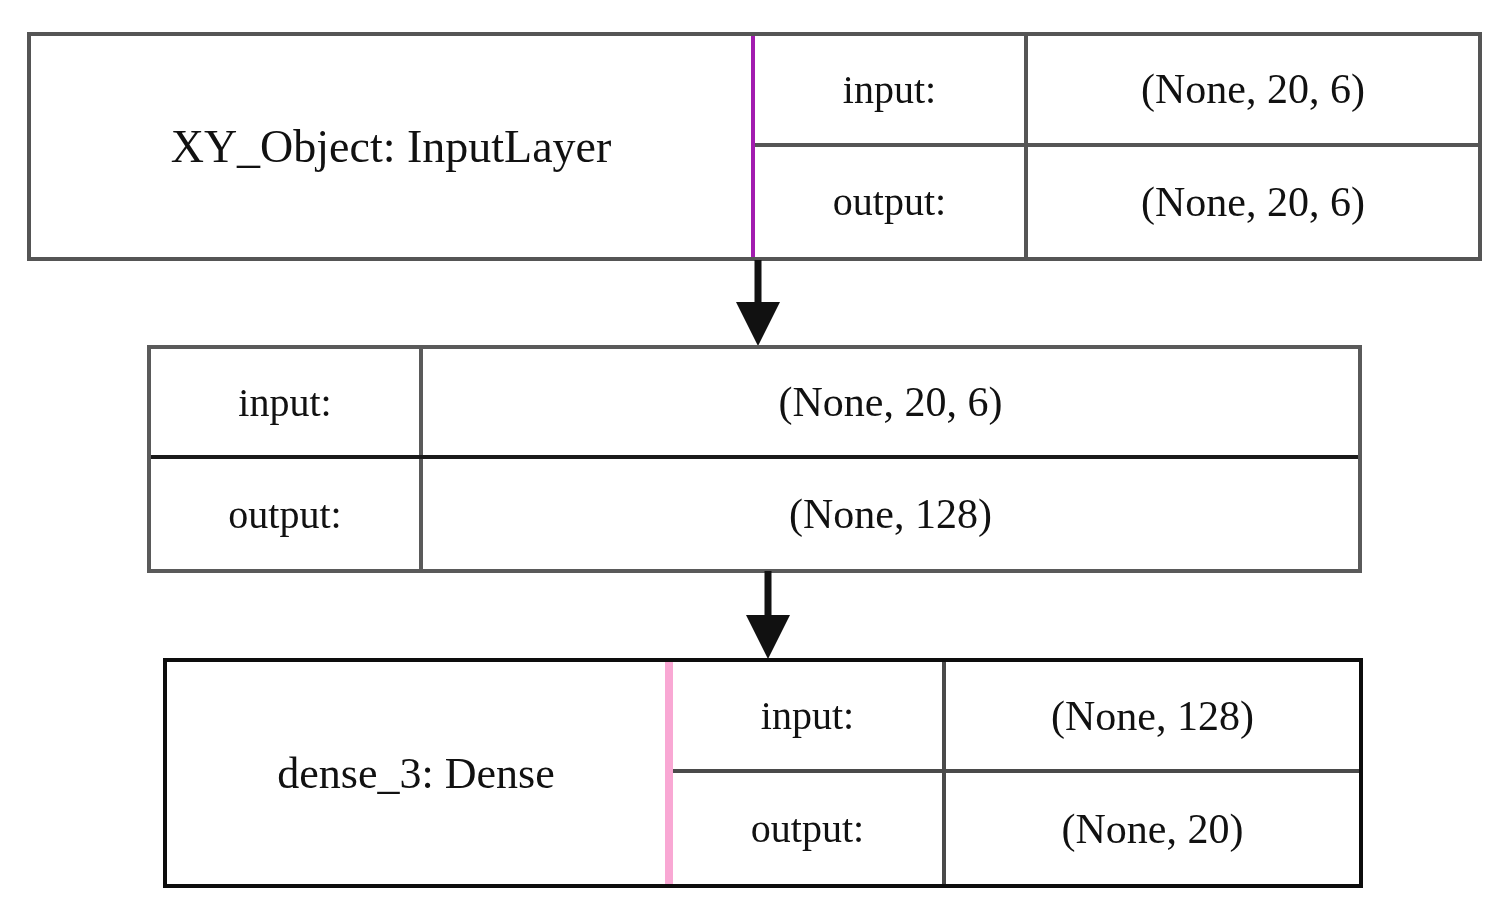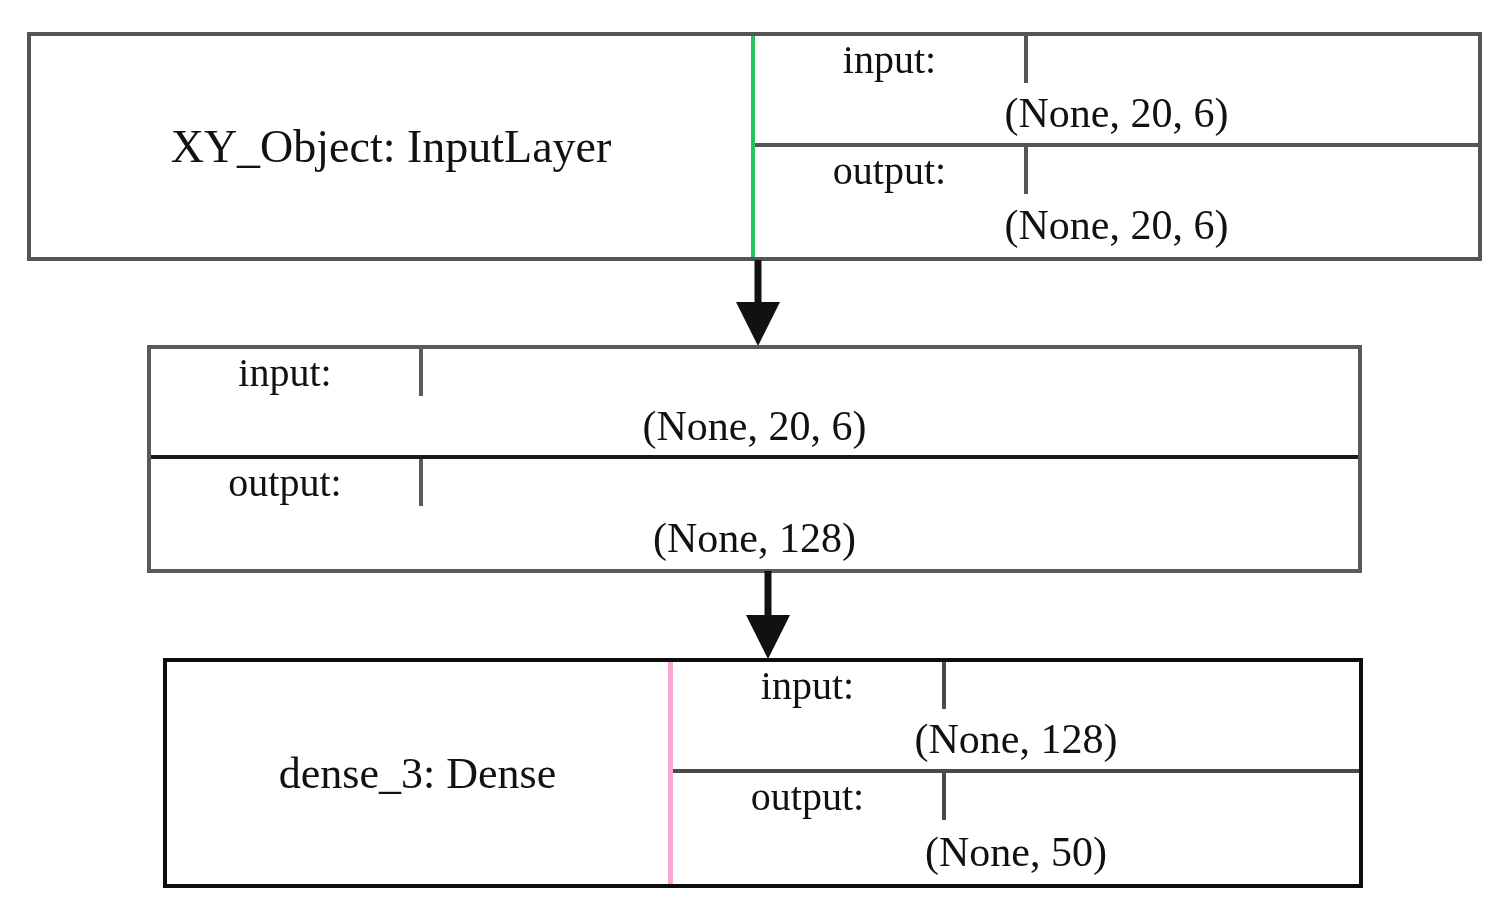--- a/index.html
+++ b/index.html
@@ -44,44 +44,44 @@
   
   .shape-table {
     box-sizing: border-box;
     display: flex;
     flex-direction: column;
     flex: 1 1 auto;
   }
   .shape-row {
     box-sizing: border-box;
     display: flex;
-    flex-direction: column;
+    flex-direction: row;
     flex: 1 1 50%;
     min-height: 0;
   }
   .io-label, .io-value {
     box-sizing: border-box;
     display: flex;
     align-items: center;
     justify-content: center;
     text-align: center;
     color: #111111;
     white-space: nowrap;
   }
 
   
-  .box-1 .name-cell  { border-right: 4px solid #22c55e; }
+  .box-1 .name-cell  { border-right: 4px solid #a21caf; }
   .box-1 .io-label   { border-right: 4px solid #555555; }
   .box-1 .row-top    { border-bottom: 4px solid #555555; }
 
   .box-2 .name-cell  { border-right: 4px solid #5a5a5a; }
   .box-2 .io-label   { border-right: 4px solid #5a5a5a; }
   .box-2 .row-top    { border-bottom: 4px solid #1a1a1a; }
 
-  .box-3 .name-cell  { border-right: 5px solid #f9a8d4; }
+  .box-3 .name-cell  { border-right: 8px solid #f9a8d4; }
   .box-3 .io-label   { border-right: 4px solid #4a4a4a; }
   .box-3 .row-top    { border-bottom: 4px solid #4a4a4a; }
 
   
   .box-1 { left: 27px; top: 32px; width: 1455px; height: 229px; }
   .box-1 .name-cell  { width: 724px; font-size: 46px; }
   .box-1 .io-label   { width: 273px; font-size: 40px; }
   .box-1 .io-value   { flex: 1 1 auto; font-size: 42px; }
 
   
@@ -170,18 +170,18 @@
 
   <div class="layer-box box-3">
     <div class="name-cell">dense_3: Dense</div>
     <div class="shape-table">
       <div class="shape-row row-top">
         <div class="io-label">input:</div>
         <div class="io-value">(None, 128)</div>
       </div>
       <div class="shape-row row-bottom">
         <div class="io-label">output:</div>
-        <div class="io-value">(None, 50)</div>
+        <div class="io-value">(None, 20)</div>
       </div>
     </div>
   </div>
 
 </div>
 
 </body></html>

